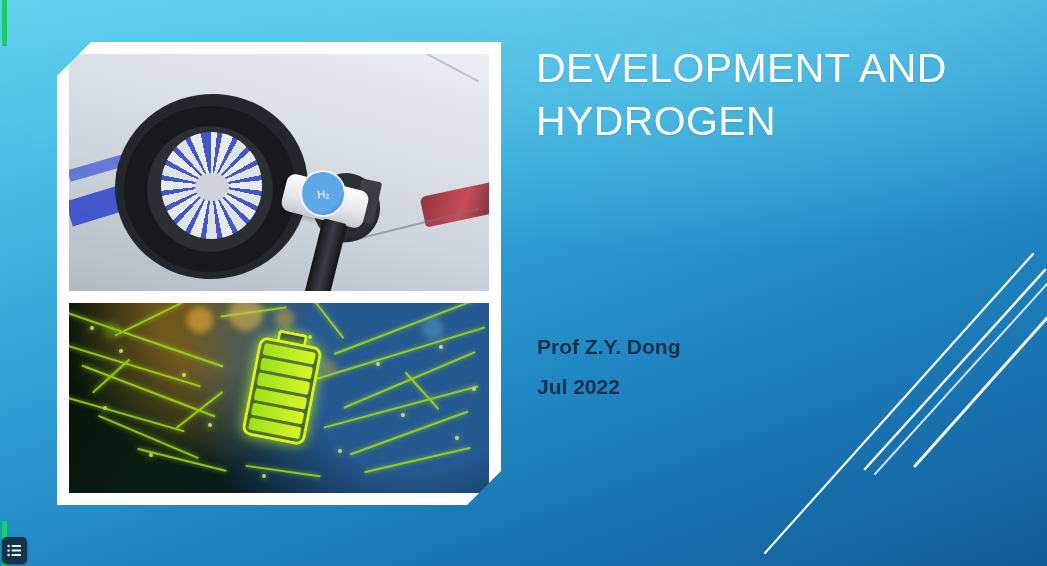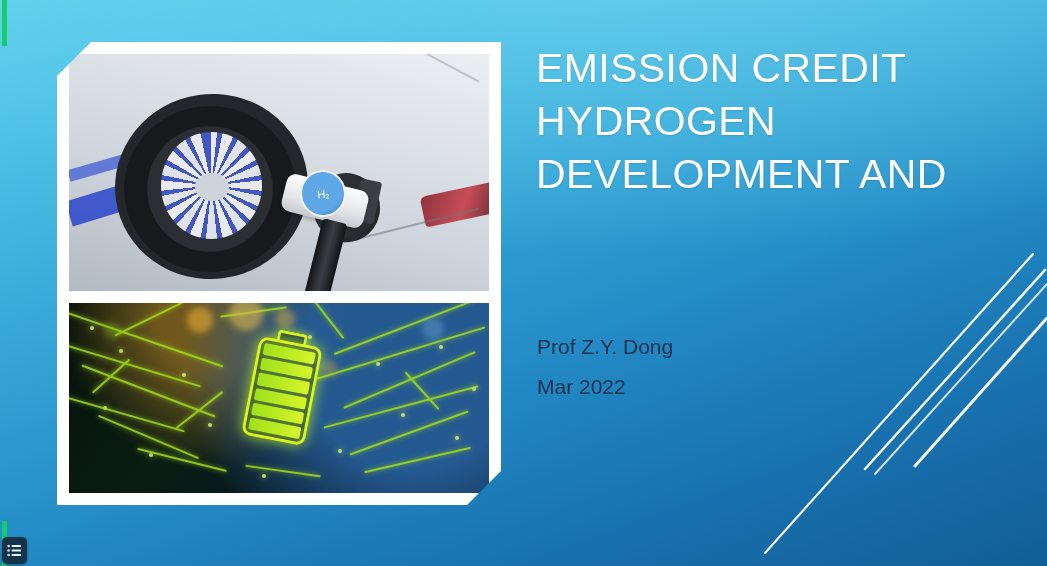--- a/index.html
+++ b/index.html
@@ -333,21 +333,21 @@
     text-shadow: 0 1px 2px rgba(0,0,0,.10);
   }
   .subtitle {
     position: absolute;
     left: 537px;
     top: 327px;
     width: 440px;
     color: #16314e;
     font-size: 21px;
     line-height: 40px;
-    font-weight: 400;
+    font-weight: 700;
   }
   .subtitle div { white-space: nowrap; }
 
   
   .streaks {
     position: absolute;
     right: 0;
     bottom: 0;
     width: 300px;
     height: 340px;
@@ -452,28 +452,27 @@
             <div class="battery-cell"></div>
             <div class="battery-cell"></div>
           </div>
         </div>
       </div>
 
     </div>
   </div>
 
   <div class="title">
-    <div>EMISSION CREDIT</div>
+    <div>DEVELOPMENT AND</div>
     <div>HYDROGEN</div>
-    <div>DEVELOPMENT AND</div>
   </div>
 
   <div class="subtitle">
     <div>Prof Z.Y. Dong</div>
-    <div>Mar 2022</div>
+    <div>Jul 2022</div>
   </div>
 
   <svg class="streaks" viewBox="0 0 300 340">
     <g stroke="#ffffff" stroke-linecap="round" fill="none">
       <line x1="18" y1="327" x2="286" y2="28" stroke-width="2.2" opacity="0.95"></line>
       <line x1="118" y1="243" x2="298" y2="44" stroke-width="2.6" opacity="0.95"></line>
       <line x1="128" y1="248" x2="300" y2="58" stroke-width="2.0" opacity="0.8"></line>
       <line x1="168" y1="240" x2="300" y2="92" stroke-width="3.0" opacity="0.95"></line>
     </g>
   </svg>

